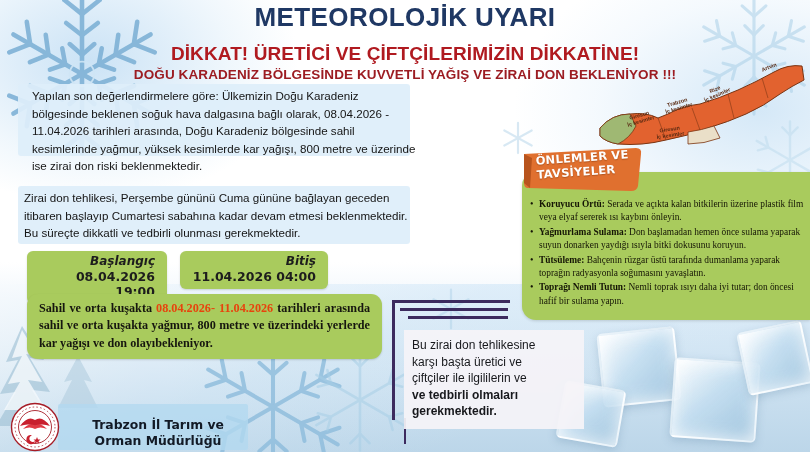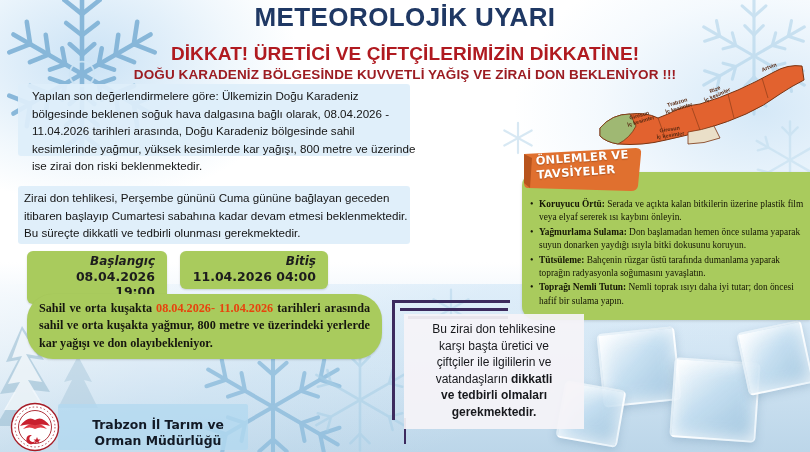--- a/index.html
+++ b/index.html
@@ -93,21 +93,21 @@
     text-align: right; color: #1d1d1d; padding: 4px 12px 5px;
     box-shadow: 0 1px 2px rgba(0,0,0,.15);
   }
   .pill-start { left: 27px; top: 251px; width: 140px; }
   .pill-end   { left: 180px; top: 251px; width: 148px; }
   .pill-label { font-family: "DejaVu Sans", sans-serif; font-weight: bold; font-size: 12px; font-style: italic; line-height: 1.1; }
   .pill-value { font-family: "DejaVu Sans", sans-serif; font-weight: bold; font-size: 12.5px; line-height: 1.2; margin-top: 1px; }
 
   .green-note {
     position: absolute; left: 27px; top: 294px; width: 355px;
-    background: #a9cb5d; border-radius: 26px;
+    background: #a9cb5d; border-radius: 11px;
     padding: 6px 12px 7px;
     font-family: "Liberation Serif", serif;
     font-weight: bold; font-size: 12.2px; line-height: 1.42;
     color: #16160f; text-align: justify;
     box-shadow: 0 1px 2px rgba(0,0,0,.15);
   }
   .green-note .hot { color: #e8430d; }
 
   
   .advice-panel {
@@ -144,24 +144,23 @@
   
   .map { position: absolute; left: 596px; top: 56px; width: 214px; height: 96px; }
   .map-lbl {
     position: absolute; font-family: "Liberation Sans", sans-serif;
     font-size: 5.4px; font-weight: bold; color: #5a2a12; line-height: 1.12;
     text-align: center; white-space: pre-line;
   }
 
   
   .callout {
-    position: absolute; left: 404px; top: 314px; width: 180px;
+    position: absolute; left: 404px; top: 330px; width: 180px;
     background: rgba(245,243,247,.93);
     padding: 7px 8px 9px;
-    text-align: center;
     font-size: 12px; line-height: 1.38; color: #17181c;
   }
   .callout b { font-weight: bold; }
   .bracket {
     position: absolute; border-left: 3px solid #3c2a5e; border-top: 3px solid #3c2a5e;
   }
   .br1 { left: 392px; top: 300px; width: 118px; height: 118px; border-top-width: 0; }
   .br2 { left: 400px; top: 308px; width: 108px; height: 0; }
   .br3 { left: 408px; top: 316px; width: 100px; height: 0; }
   .br-v { position: absolute; left: 392px; top: 300px; width: 0; height: 120px; border-left: 3px solid #3c2a5e; }
@@ -371,21 +370,20 @@
   <div class="br-v"></div>
   <div class="bracket br1" style="border-left-width:3px; border-top-width:3px;"></div>
   <div class="bracket br2" style="border-left-width:3px; border-top-width:3px;"></div>
   <div class="bracket br3" style="border-left-width:3px; border-top-width:3px;"></div>
   <div class="br-stem"></div>
 
   <div class="callout">
     <div>Bu zirai don tehlikesine</div>
     <div>karşı başta üretici ve</div>
     <div>çiftçiler ile ilgililerin ve</div>
-    <div><span>vatandaşların </span><b>dikkatli</b></div>
     <div><b>ve tedbirli olmaları</b></div>
     <div><b>gerekmektedir.</b></div>
   </div>
 
   <div class="footer-band"></div>
   <svg class="seal" viewBox="0 0 50 50">
     <circle cx="25" cy="25" r="23.5" fill="#ffffff" stroke="#a61c26" stroke-width="1.4"></circle>
     <circle cx="25" cy="25" r="20" fill="none" stroke="#a61c26" stroke-width=".8" stroke-dasharray="1.6 2.2"></circle>
     <circle cx="25" cy="25" r="16.5" fill="#ffffff" stroke="#a61c26" stroke-width=".9"></circle>
     <path d="M10 24 Q18 13 25 18 Q32 13 40 24 Q32 21 25 24 Q18 21 10 24 Z" fill="#c8202e"></path>

